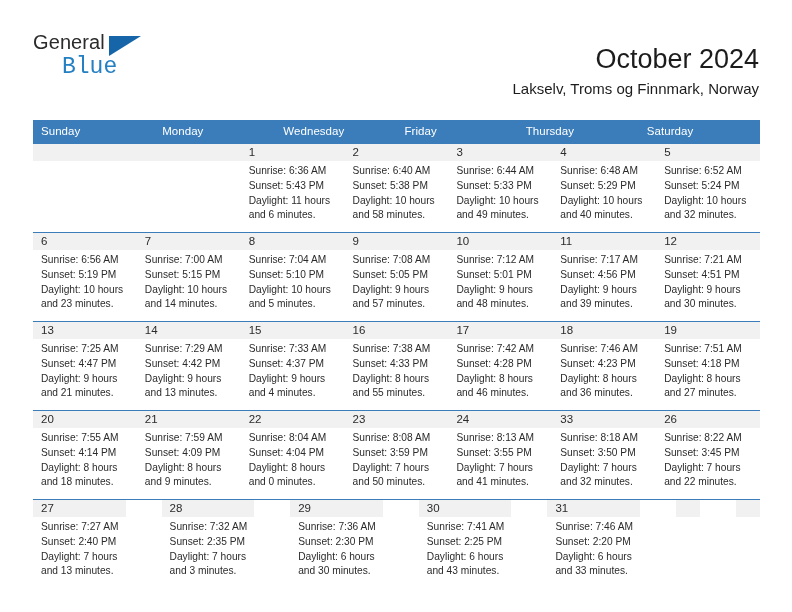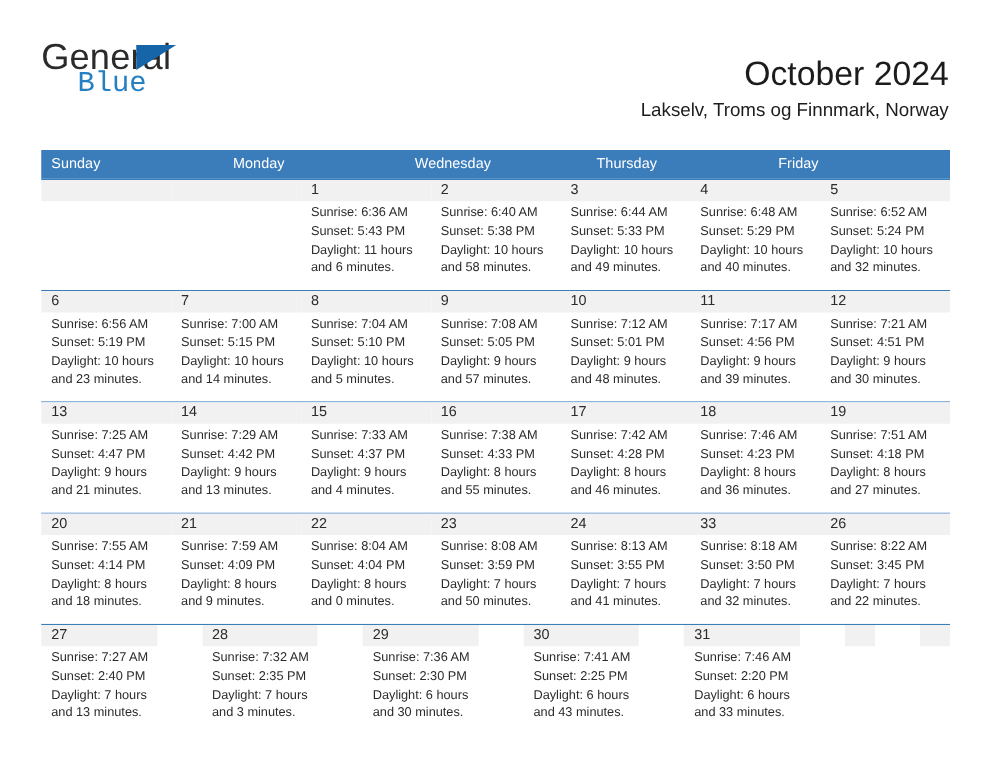--- a/index.html
+++ b/index.html
@@ -36,21 +36,21 @@
     position: absolute;
     left: 0;
     top: 4px;
     width: 240px;
     height: 62px;
   }
   .brand-general {
     position: absolute;
     left: 0;
     top: 0;
-    font-size: 29px;
+    font-size: 20px;
     letter-spacing: 0.1px;
     color: #2b2b2b;
     font-family: "Liberation Sans", sans-serif;
     font-weight: 400;
     line-height: 1;
   }
   .brand-triangle {
     position: absolute;
     left: 76px;
     top: 4px;
@@ -174,22 +174,23 @@
     </div>
 
   </div>
 
   <div class="calendar">
 
     <div class="weekday-row">
       <div class="weekday-cell">Sunday</div>
       <div class="weekday-cell">Monday</div>
       <div class="weekday-cell">Wednesday</div>
+      <div class="weekday-cell">Friday</div>
       <div class="weekday-cell">Thursday</div>
-      <div class="weekday-cell">Friday</div>
+      <div class="weekday-cell">Saturday</div>
     </div>
 
     <div class="week-row">
       <div class="day-cell empty">
         <div class="day-number-band"></div>
       </div>
       <div class="day-cell empty">
         <div class="day-number-band"></div>
       </div>
       <div class="day-cell">

